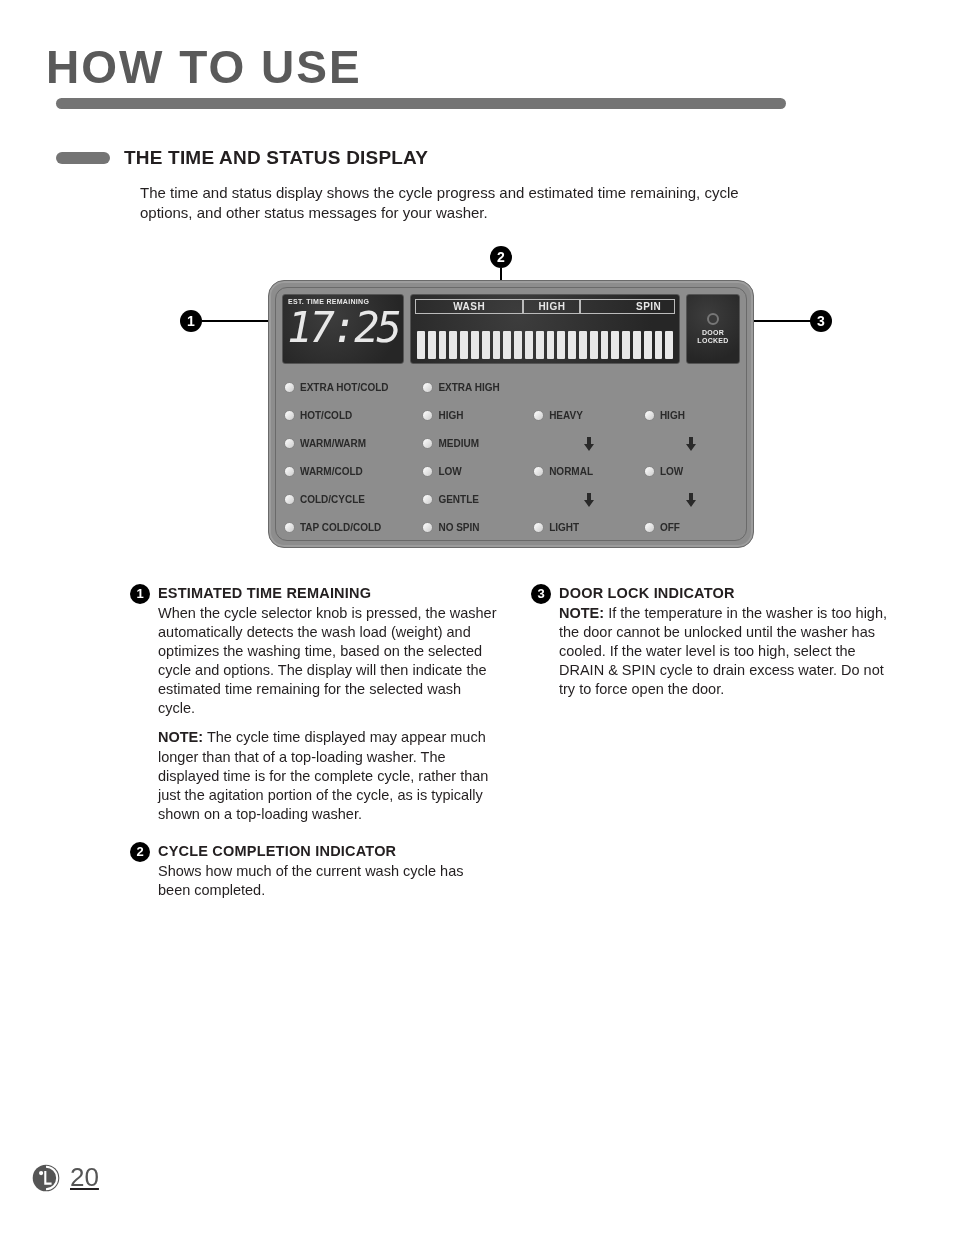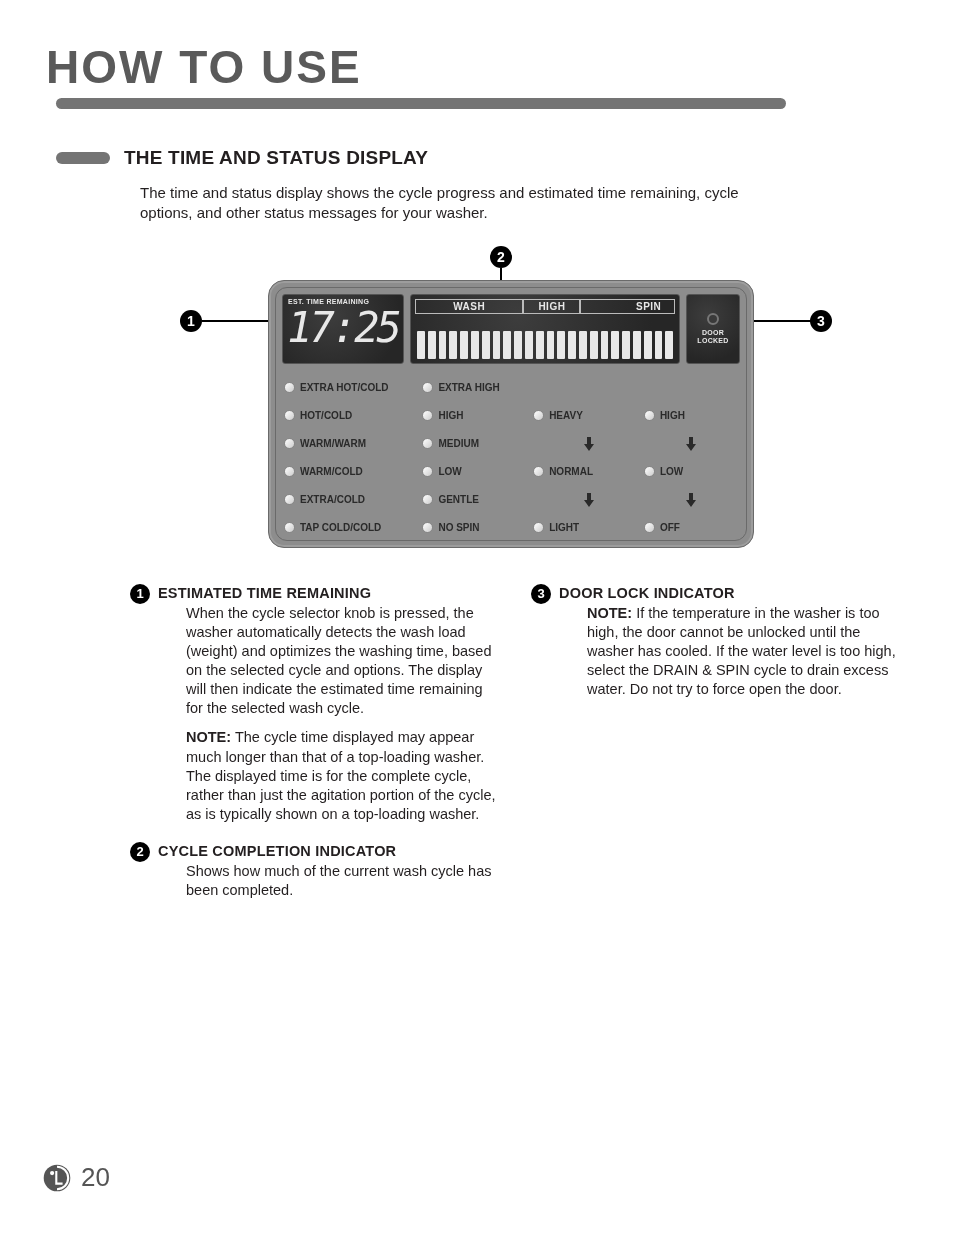--- a/index.html
+++ b/index.html
@@ -141,28 +141,28 @@
   }
   .col { flex:1; font-size: 14.5px; line-height:1.32;}
   .item { position:relative; padding-left: 28px; margin-bottom: 18px;}
   .num-bubble {
     position:absolute; left:0; top:0;
     width:20px; height:20px; border-radius:50%;
     background:#000; color:#fff; font-weight:700; font-size:13px;
     display:flex; align-items:center; justify-content:center;
   }
   .item h3 { font-size:14.5px; font-weight:700; letter-spacing:.2px; text-transform:uppercase; margin-bottom:1px;}
-  .item p { margin-bottom:10px;margin-left:28px;}
+  .item p { margin-bottom:10px;}
   .item p .note-lbl { font-weight:700;}
 
   
   .footer {
     position:absolute;
-    left: 43px; bottom: 42px;
-    display:flex; align-items:center; gap:10px;
+    left: 32px; bottom: 42px;
+    display:flex; align-items:center; gap:10px;text-decoration:underline;
   }
   .footer .pg { font-size:26px; color:#555; font-weight:400;}
   .lg-logo { width:28px; height:28px;}
 </style>
 </head>
 <body>
 
 <h1 class="page-title">HOW TO USE</h1>
 <div class="hr-main"></div>
 
@@ -291,21 +291,21 @@
             <span class="led"></span>
             <span>NORMAL</span>
           </div>
         <div class="opt">
             <span class="led"></span>
             <span>LOW</span>
           </div>
 
         <div class="opt">
             <span class="led"></span>
-            <span>EXTRA/COLD</span>
+            <span>COLD/CYCLE</span>
           </div>
         <div class="opt">
             <span class="led"></span>
             <span>GENTLE</span>
           </div>
         <div class="opt arrow-down">
             <svg viewBox="0 0 10 14">
               <path d="M3 0h4v7h3L5 14 0 7h3z"></path>
             </svg>
           </div>

